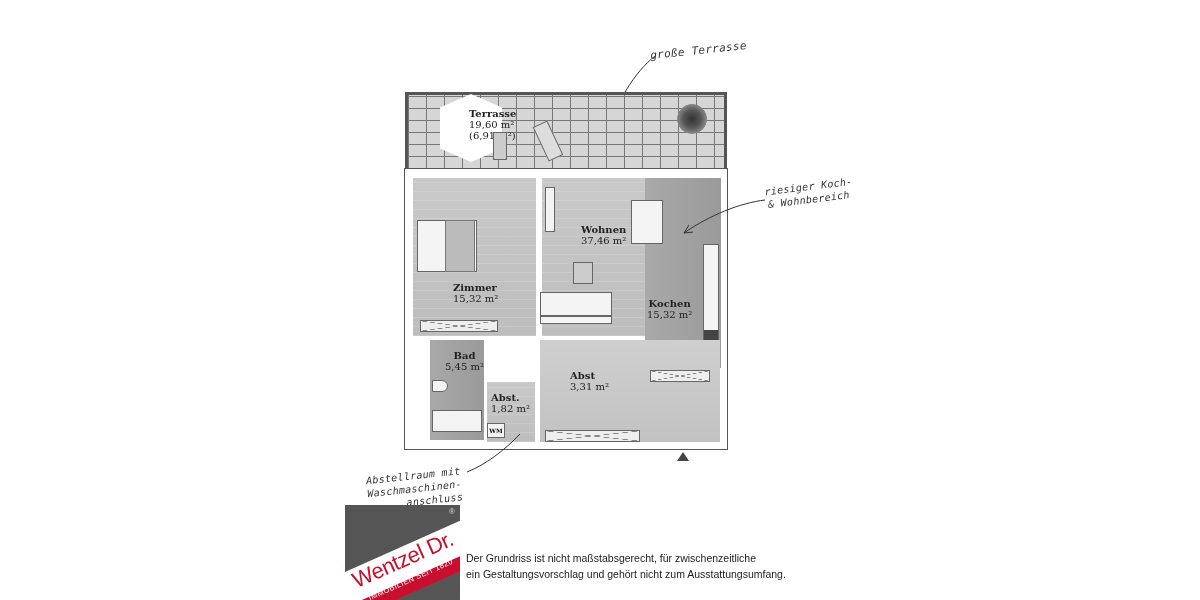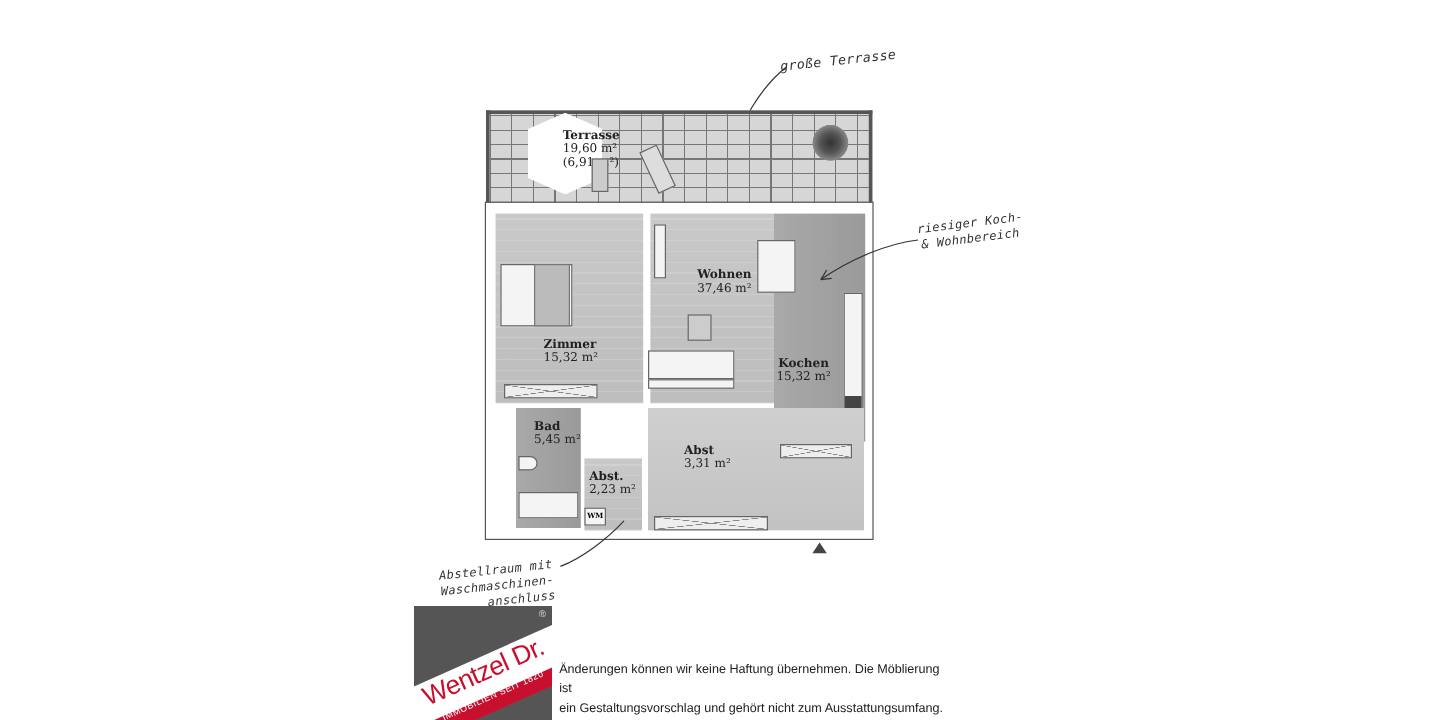--- a/index.html
+++ b/index.html
@@ -71,30 +71,30 @@
   <div class="abs furn" style="left:298px; top:152px; width:16px; height:116px;"></div>
   <div class="abs" style="left:299px; top:238px; width:14px; height:18px; background:#444;"></div>
   <div class="abs room-label" style="left:242px; top:206px;text-align:center;">
     <div class="name">Kochen</div>
     <div>15,32 m²</div>
   </div>
 
   <div class="abs floor-dark" style="left:25px; top:248px; width:54px; height:100px;"></div>
   <div class="abs furn" style="left:27px; top:318px; width:50px; height:22px;"></div>
   <div class="abs furn" style="left:27px; top:288px; width:16px; height:12px; border-radius:0 8px 8px 0;"></div>
-  <div class="abs room-label" style="left:40px; top:258px;">
+  <div class="abs room-label" style="left:40px; top:258px;text-align:center;">
     <div class="name">Bad</div>
     <div>5,45 m²</div>
   </div>
 
   <div class="abs floor-wood" style="left:82px; top:290px; width:48px; height:60px;"></div>
   <div class="abs furn" style="left:82px; top:331px; width:18px; height:15px; font-size:6px; font-weight:bold; text-align:center; line-height:14px;">WM</div>
   <div class="abs room-label" style="left:86px; top:300px;">
     <div class="name">Abst.</div>
-    <div>2,23 m²</div>
+    <div>1,82 m²</div>
   </div>
 
   <div class="abs floor-wood" style="left:135px; top:248px; width:180px; height:102px; background:linear-gradient(#cfcfcf,#c2c2c2);"></div>
   <div class="abs cross" style="left:140px; top:338px; width:95px; height:12px;"></div>
   <div class="abs cross" style="left:245px; top:278px; width:60px; height:12px;"></div>
   <div class="abs room-label" style="left:165px; top:278px;">
     <div class="name">Abst</div>
     <div>3,31 m²</div>
   </div>
 </div>
@@ -121,15 +121,15 @@
 
 <div class="abs" style="left:345px; top:505px; width:115px; height:95px; background:#555555; overflow:hidden;">
   <div class="abs" style="left:-40px; top:38px; width:220px; height:46px; background:#fff; transform:rotate(-24deg);"></div>
   <div class="abs" style="left:-20px; top:72px; width:180px; height:14px; background:#c8102e; transform:rotate(-24deg);"></div>
   <div class="abs" style="left:4px; top:42px; transform:rotate(-24deg); color:#c8102e; font-family:'Liberation Sans',sans-serif; font-size:22px; white-space:nowrap; letter-spacing:-0.5px;">Wentzel Dr.</div>
   <div class="abs" style="left:20px; top:70px; transform:rotate(-24deg); color:#fff; font-family:'Liberation Sans',sans-serif; font-size:7.5px; white-space:nowrap; letter-spacing:0.5px;">IMMOBILIEN SEIT 1820</div>
   <div class="abs" style="left:104px; top:2px; color:#ddd; font-size:8px; font-family:'Liberation Sans',sans-serif;">®</div>
 </div>
 
 <div class="abs disclaimer" style="left:466px; top:550px; width:330px;">
-  <div>Änderungen können wir keine Haftung übernehmen. Die Möblierung ist</div>
+  <div>Der Grundriss ist nicht maßstabsgerecht, für zwischenzeitliche</div>
   <div>ein Gestaltungsvorschlag und gehört nicht zum Ausstattungsumfang.</div>
 </div>
 
 </body></html>

